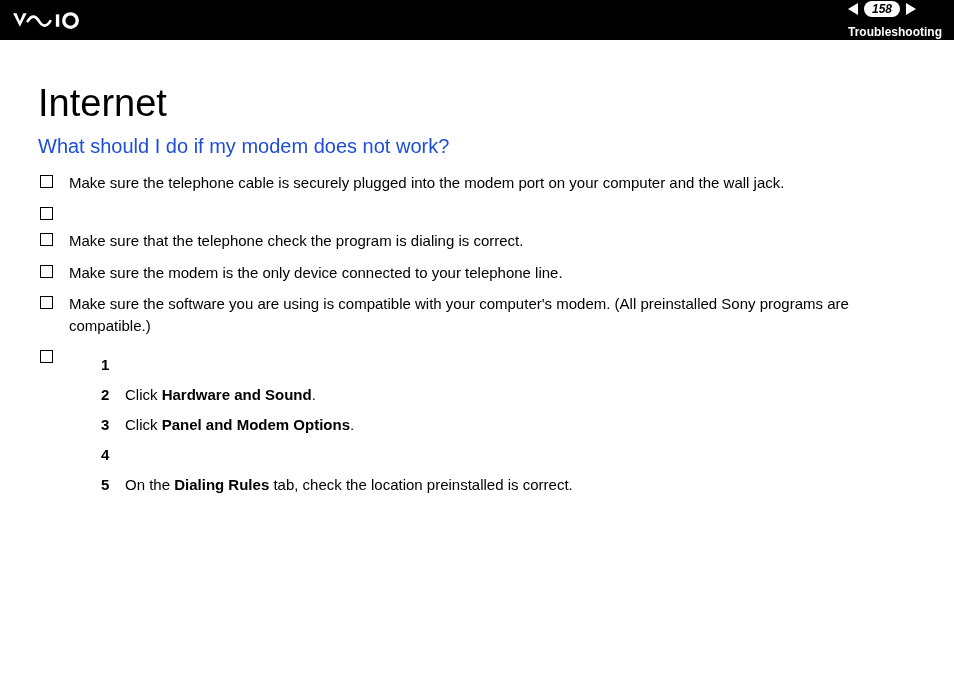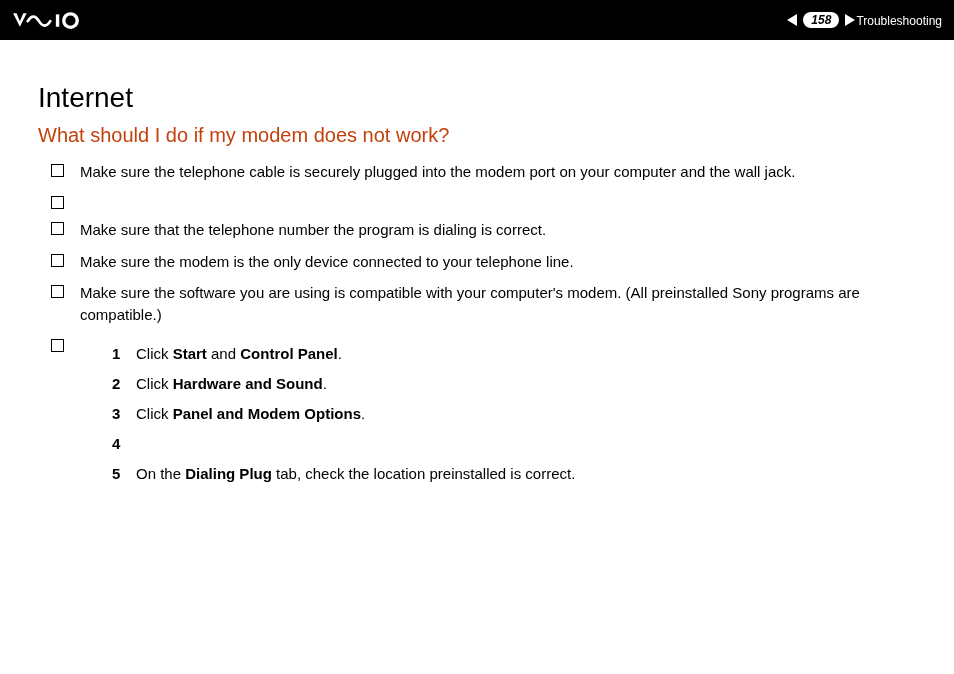--- a/index.html
+++ b/index.html
@@ -1,28 +1,28 @@
 <!DOCTYPE html>
 <html><head>
 <meta charset="utf-8">
 <style>
   html,body{margin:0;padding:0;width:954px;height:674px;background:#fff;font-family:Helvetica,Arial,sans-serif;color:#000;overflow:hidden}
   .topbar{height:40px;background:#000;display:flex;align-items:center;justify-content:space-between;padding:0 12px}
   .logo{height:20px;display:flex;align-items:center}
   .logo svg{height:18px;fill:#fff}
-  .topright{display:flex;align-items:flex-end;gap:1px}
+  .topright{display:flex;flex-direction:column;gap:8px}
   .pagerow{display:flex;align-items:center;gap:6px}
   .arrow-left{width:0;height:0;border-top:6px solid transparent;border-bottom:6px solid transparent;border-right:10px solid #fff}
   .arrow-right{width:0;height:0;border-top:6px solid transparent;border-bottom:6px solid transparent;border-left:10px solid #fff}
   .pagenum-chip{background:#fff;color:#000;font-style:italic;font-weight:bold;font-size:12px;padding:1px 8px;border-radius:9px}
-  .breadcrumb{color:#fff;font-size:12px;font-weight:normal}
+  .breadcrumb{color:#fff;font-size:12px;font-weight:bold}
   .page{padding:20px 38px 0 38px}
-  h1.section{font-size:28px;font-weight:400;margin:22px 0 10px 0}
-  h2.question{color:#c2410c;font-size:20px;font-weight:400;margin:8px 0 14px 0}
-  ul.checks{list-style:none;margin:11px;padding:0}
+  h1.section{font-size:38px;font-weight:400;margin:22px 0 10px 0}
+  h2.question{color:#1d4ed8;font-size:20px;font-weight:400;margin:8px 0 14px 0}
+  ul.checks{list-style:none;margin:0;padding:0}
   ul.checks>li{display:flex;align-items:flex-start;font-size:15px;line-height:1.45;margin-bottom:10px}
   .box{flex:0 0 11px;height:11px;border:1.3px solid #000;margin:3px 16px 0 2px}
   ol.steps{list-style:none;margin:6px 0 0 32px;padding:0}
   ol.steps>li{display:flex;align-items:flex-start;font-size:15px;line-height:1.6;margin-bottom:6px}
   ol.steps .num{flex:0 0 24px;font-weight:bold}
   b{font-weight:bold}
 </style>
 </head>
 <body>
 
@@ -57,50 +57,49 @@
   <ul class="checks">
     <li>
         <span class="box"></span>
         <span>Make sure the telephone cable is securely plugged into the modem port on your computer and the wall jack.</span>
       </li>
     <li>
         <span class="box"></span>
       </li>
     <li>
         <span class="box"></span>
-        <span>Make sure that the telephone number the program is dialing is correct.</span>
+        <span>Make sure that the telephone check the program is dialing is correct.</span>
       </li>
     <li>
         <span class="box"></span>
         <span>Make sure the modem is the only device connected to your telephone line.</span>
       </li>
     <li>
         <span class="box"></span>
         <span>Make sure the software you are using is compatible with your computer's modem. (All preinstalled Sony programs are compatible.)</span>
       </li>
     <li>
         <span class="box"></span>
       <div style="flex:1">
         <ol class="steps">
           <li>
               <span class="num">1</span>
-              <span><span>Click </span><b>Start</b><span> and </span><b>Control Panel</b><span>.</span></span>
             </li>
           <li>
               <span class="num">2</span>
               <span><span>Click </span><b>Hardware and Sound</b><span>.</span></span>
             </li>
           <li>
               <span class="num">3</span>
               <span><span>Click </span><b>Panel and Modem Options</b><span>.</span></span>
             </li>
           <li>
               <span class="num">4</span>
             </li>
           <li>
               <span class="num">5</span>
-              <span><span>On the </span><b>Dialing Plug</b><span> tab, check the location preinstalled is correct.</span></span>
+              <span><span>On the </span><b>Dialing Rules</b><span> tab, check the location preinstalled is correct.</span></span>
             </li>
         </ol>
       </div>
     </li>
   </ul>
 </div>
 
 </body></html>

